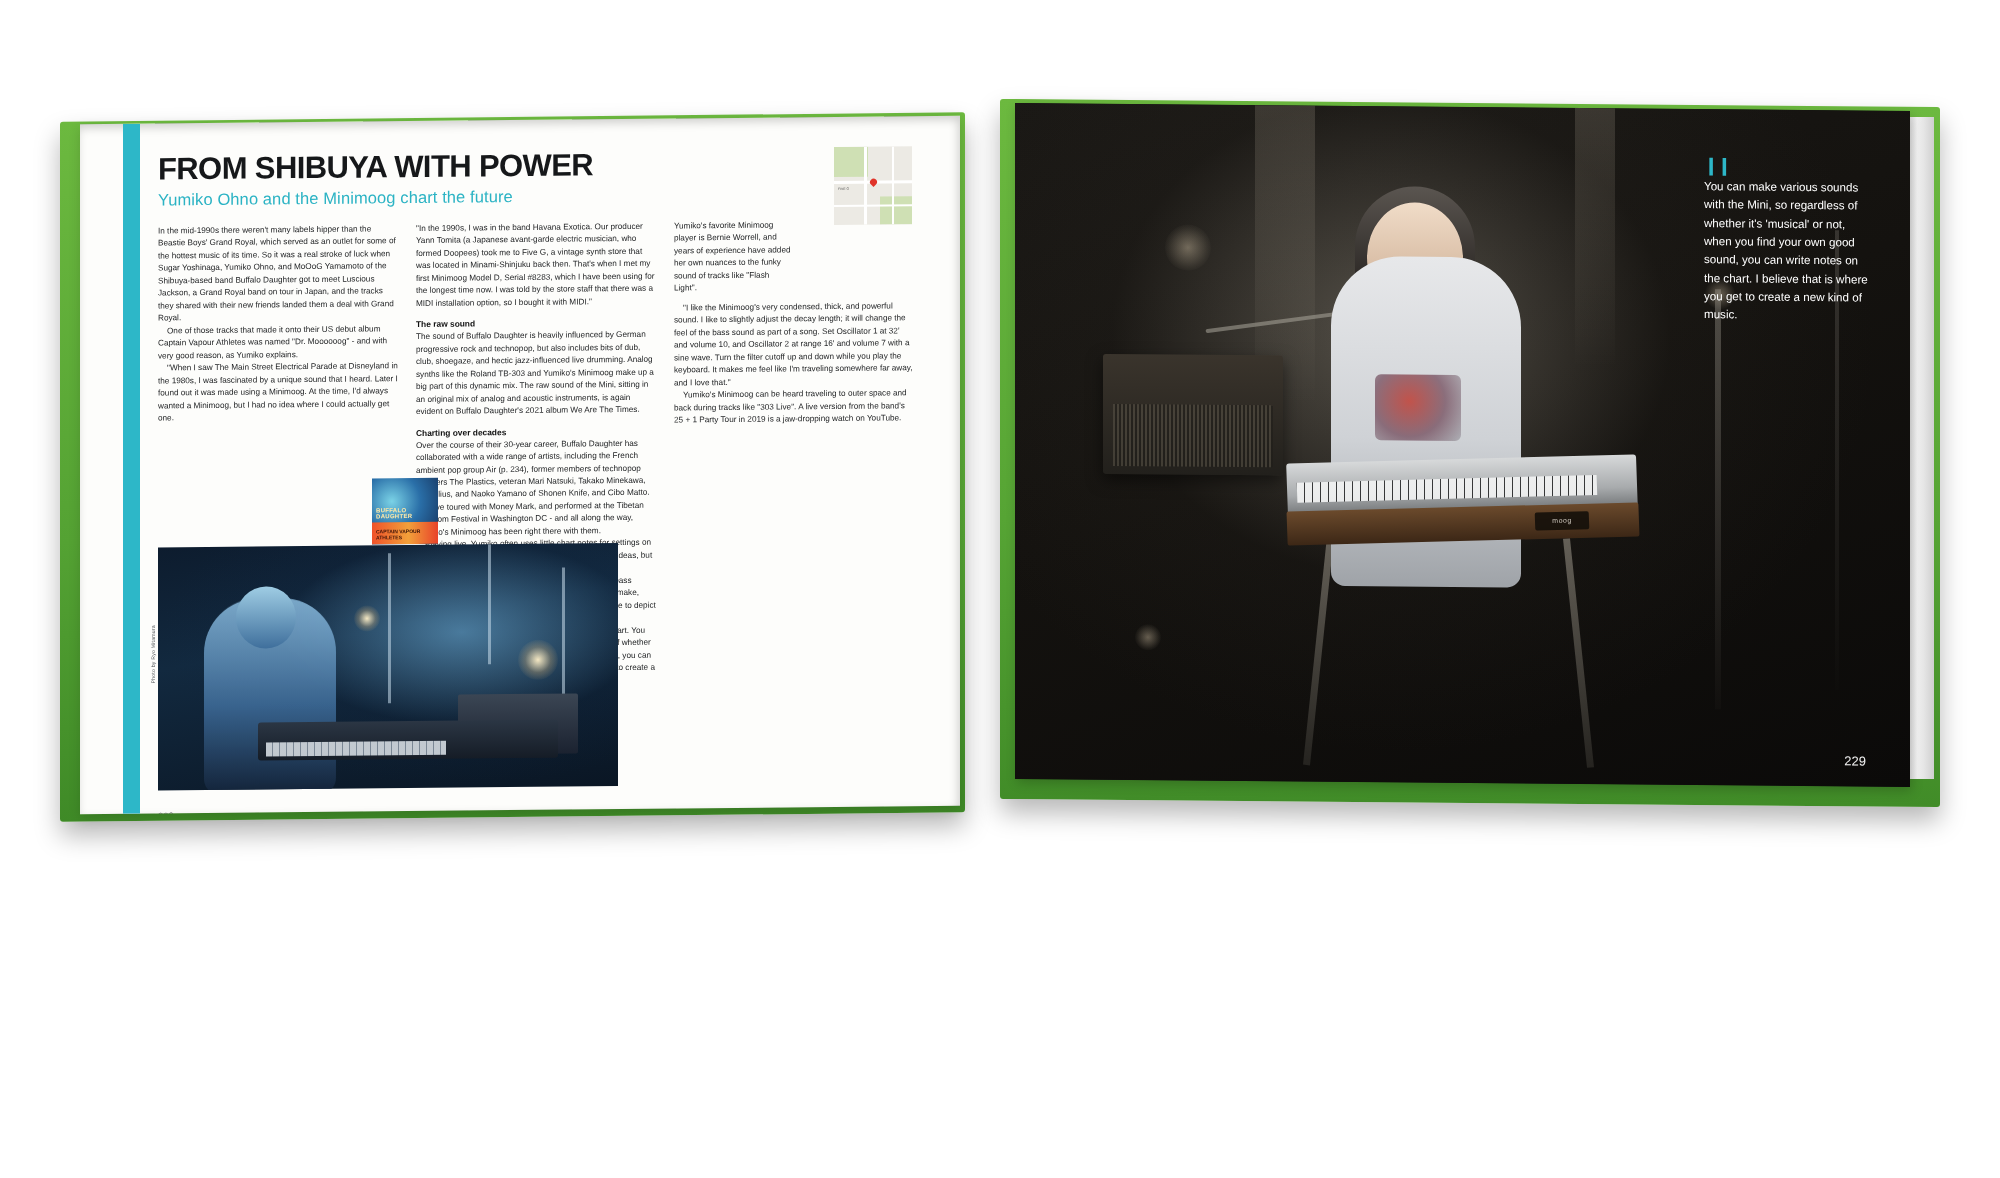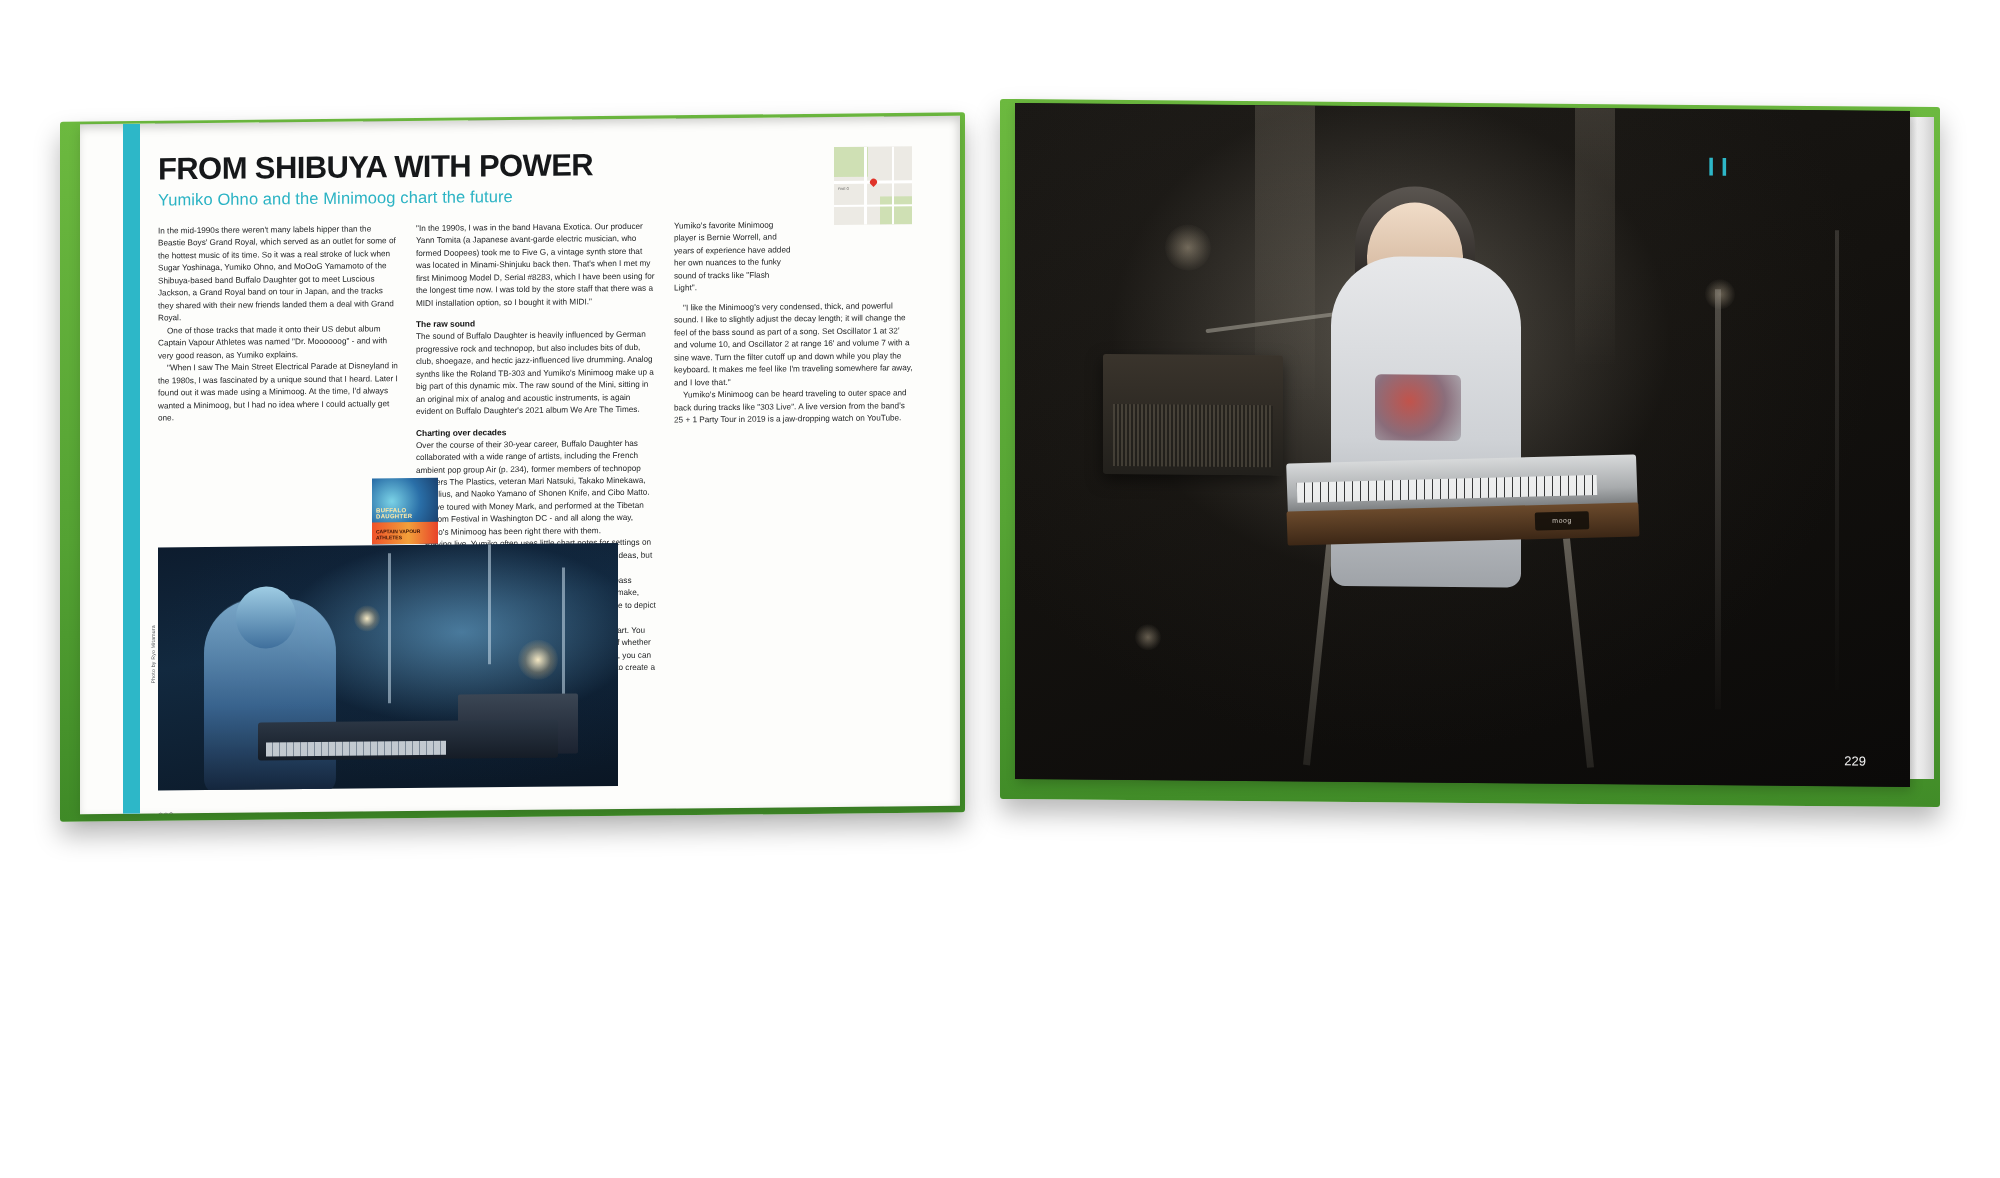--- a/index.html
+++ b/index.html
@@ -490,18 +490,19 @@
       <div class="pr keyboard"></div>
       <div class="pr keyboard-keys"></div>
       <div class="pr moog-wood"></div>
       <div class="pr moog-badge">moog</div>
       <div class="pr" style="left:700px;top:180px;width:6px;height:420px;background:linear-gradient(180deg,rgba(150,145,135,.45),rgba(20,18,16,.6));"></div>
       <div class="pr" style="left:820px;top:120px;width:4px;height:460px;background:linear-gradient(180deg,rgba(120,115,108,.35),rgba(15,14,12,.5));"></div>
     </div>
 
     <div class="pullquote">
       <span class="mark">❙❙</span>
+      <span>You can make various sounds with the Mini, so regardless of whether it's 'musical' or not, when you find your own good sound, you can write notes on the chart. I believe that is where you get to create a new kind of music.</span>
     </div>
 
     <div class="folio-right">229</div>
   </div>
 
 </div>
 
 </body></html>

